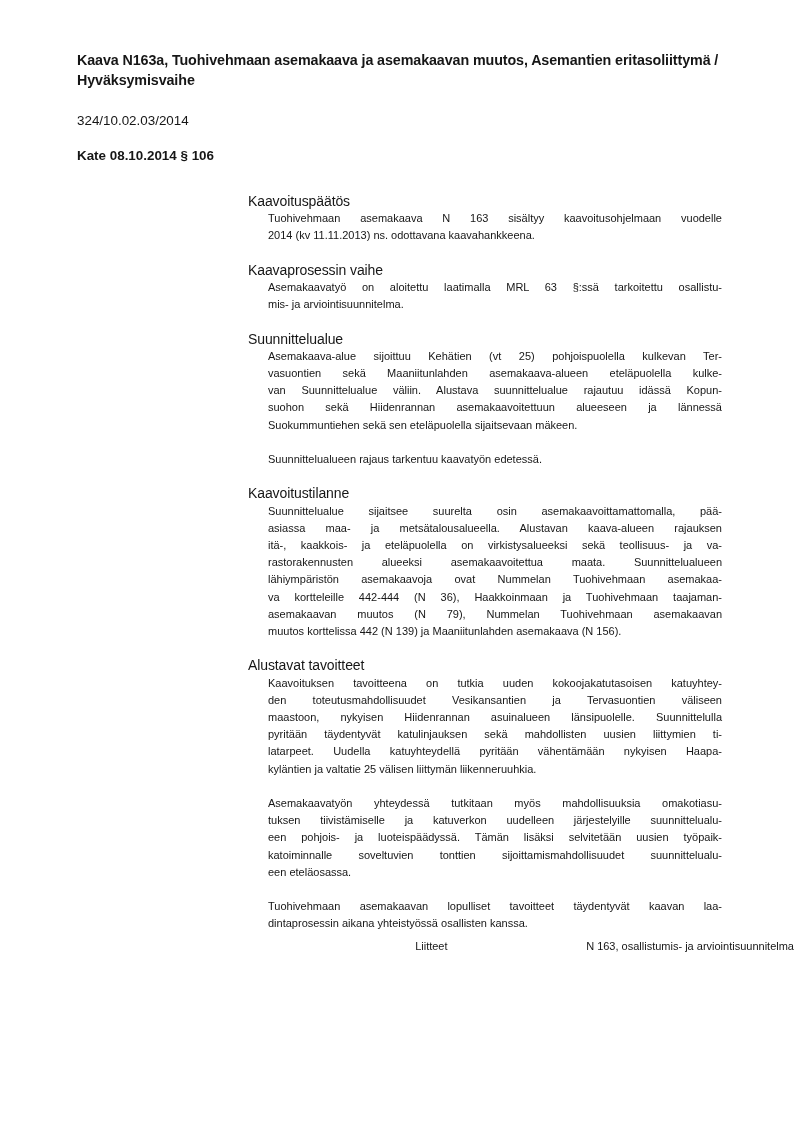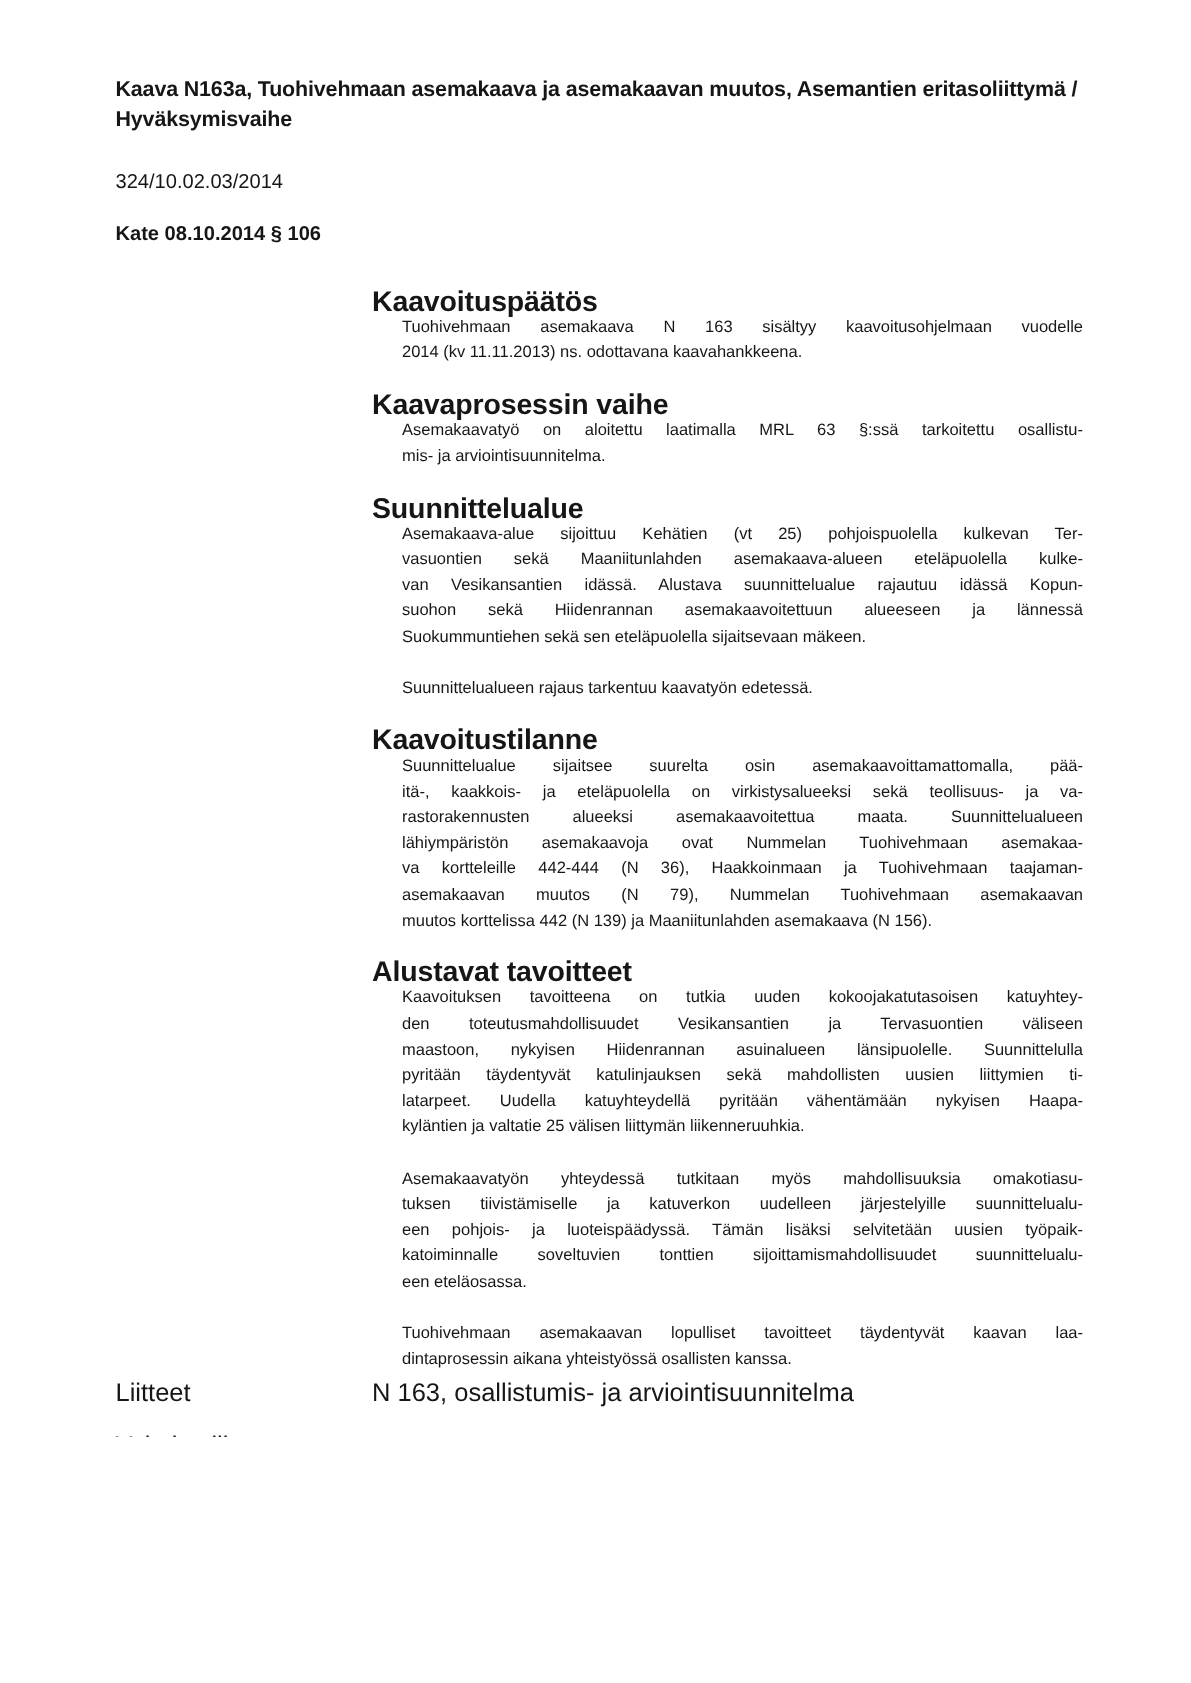--- a/index.html
+++ b/index.html
@@ -39,22 +39,22 @@
     white-space: nowrap;
     font-weight: bold;
   }
   
   .body-col {
     margin-left: 171px;
     margin-top: 29px;
     width: 474px;
   }
   .section-heading {
-    font-size: 19px;
-    font-weight: bold;
+    font-size: 14px;
+    font-weight: normal;
     line-height: 17.2px;
     letter-spacing: -0.1px;
     white-space: nowrap;
   }
   .para { margin: 0 0 17.2px 0; }
   #sections section:last-child .para:last-child { margin-bottom: 0; }
   .line {
     font-size: 11px;
     line-height: 17.2px;
     white-space: nowrap;
@@ -65,23 +65,24 @@
   .line.last {
     text-align-last: left;
   }
   
   .footer {
     margin-top: 5px;
   }
   .footer-row {
     display: flex;
     align-items: flex-start;
-    font-size: 17px;
+    font-size: 11px;
     line-height: 17px;
     margin-bottom: 18px;
+    justify-content: flex-end;
   }
   .footer-label {
     flex: 0 0 171px;
     white-space: nowrap;
   }
   .footer-value { white-space: nowrap; }
 </style>
 </head>
 <body>
 
@@ -109,32 +110,33 @@
           <div class="para">
             <div class="line">Asemakaavatyö on aloitettu laatimalla MRL 63 §:ssä tarkoitettu osallistu-</div>
             <div class="line last">mis- ja arviointisuunnitelma.</div>
           </div>
         </section>
         <section class="section">
           <div class="section-heading">Suunnittelualue</div>
           <div class="para">
             <div class="line">Asemakaava-alue sijoittuu Kehätien (vt 25) pohjoispuolella kulkevan Ter-</div>
             <div class="line">vasuontien sekä Maaniitunlahden asemakaava-alueen eteläpuolella kulke-</div>
-            <div class="line">van Vesikansantien idässä. Alustava suunnittelualue rajautuu idässä Kopun-</div>
+            <div class="line">van Suunnittelualue väliin. Alustava suunnittelualue rajautuu idässä Kopun-</div>
             <div class="line">suohon sekä Hiidenrannan asemakaavoitettuun alueeseen ja lännessä</div>
             <div class="line last">Suokummuntiehen sekä sen eteläpuolella sijaitsevaan mäkeen.</div>
           </div>
           <div class="para">
             <div class="line last">Suunnittelualueen rajaus tarkentuu kaavatyön edetessä.</div>
           </div>
         </section>
         <section class="section">
           <div class="section-heading">Kaavoitustilanne</div>
           <div class="para">
             <div class="line">Suunnittelualue sijaitsee suurelta osin asemakaavoittamattomalla, pää-</div>
+            <div class="line">asiassa maa- ja metsätalousalueella. Alustavan kaava-alueen rajauksen</div>
             <div class="line">itä-, kaakkois- ja eteläpuolella on virkistysalueeksi sekä teollisuus- ja va-</div>
             <div class="line">rastorakennusten alueeksi asemakaavoitettua maata. Suunnittelualueen</div>
             <div class="line">lähiympäristön asemakaavoja ovat Nummelan Tuohivehmaan asemakaa-</div>
             <div class="line">va kortteleille 442-444 (N 36), Haakkoinmaan ja Tuohivehmaan taajaman-</div>
             <div class="line">asemakaavan muutos (N 79), Nummelan Tuohivehmaan asemakaavan</div>
             <div class="line last">muutos korttelissa 442 (N 139) ja Maaniitunlahden asemakaava (N 156).</div>
           </div>
         </section>
         <section class="section">
           <div class="section-heading">Alustavat tavoitteet</div>

